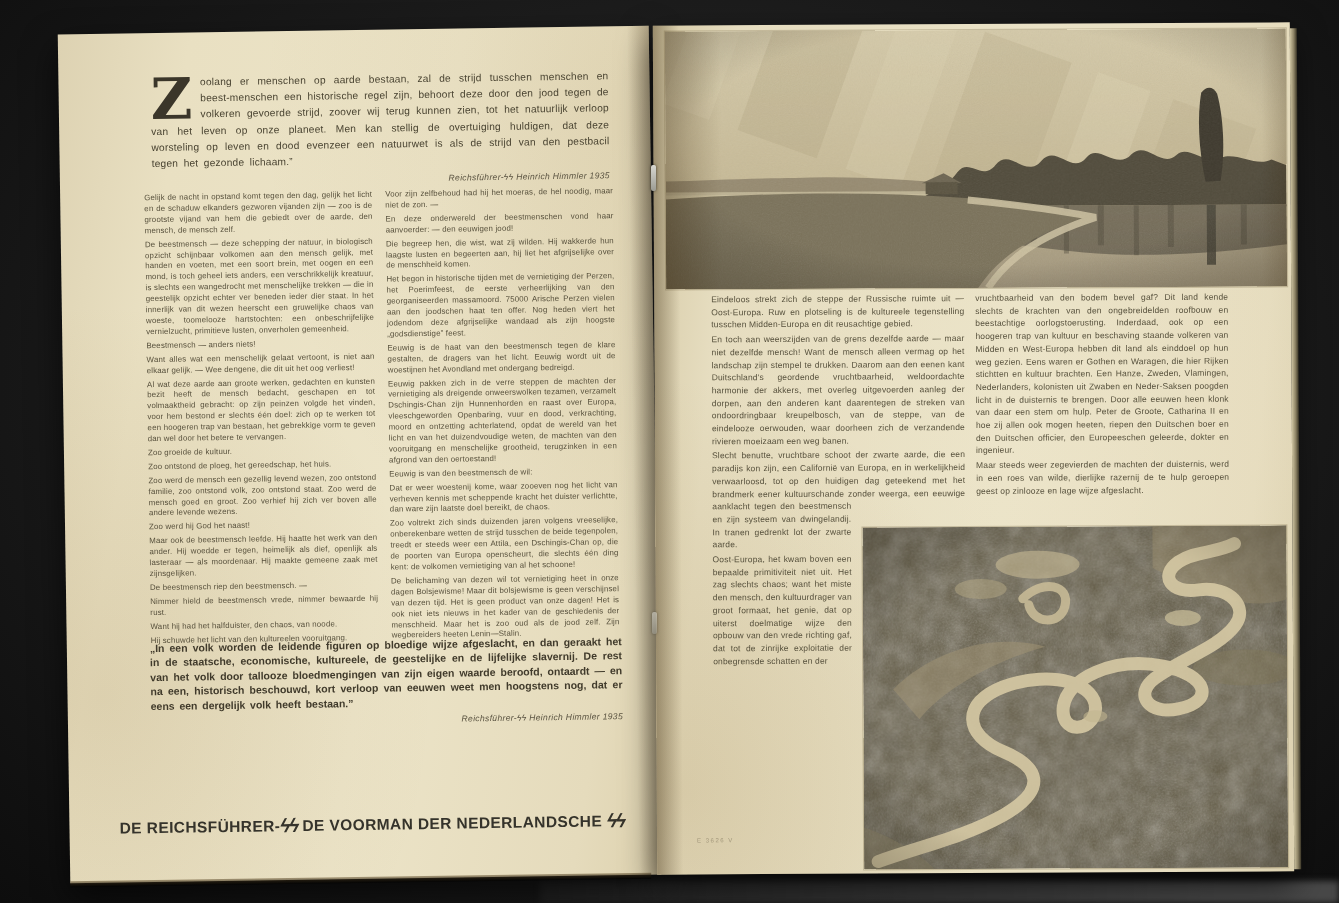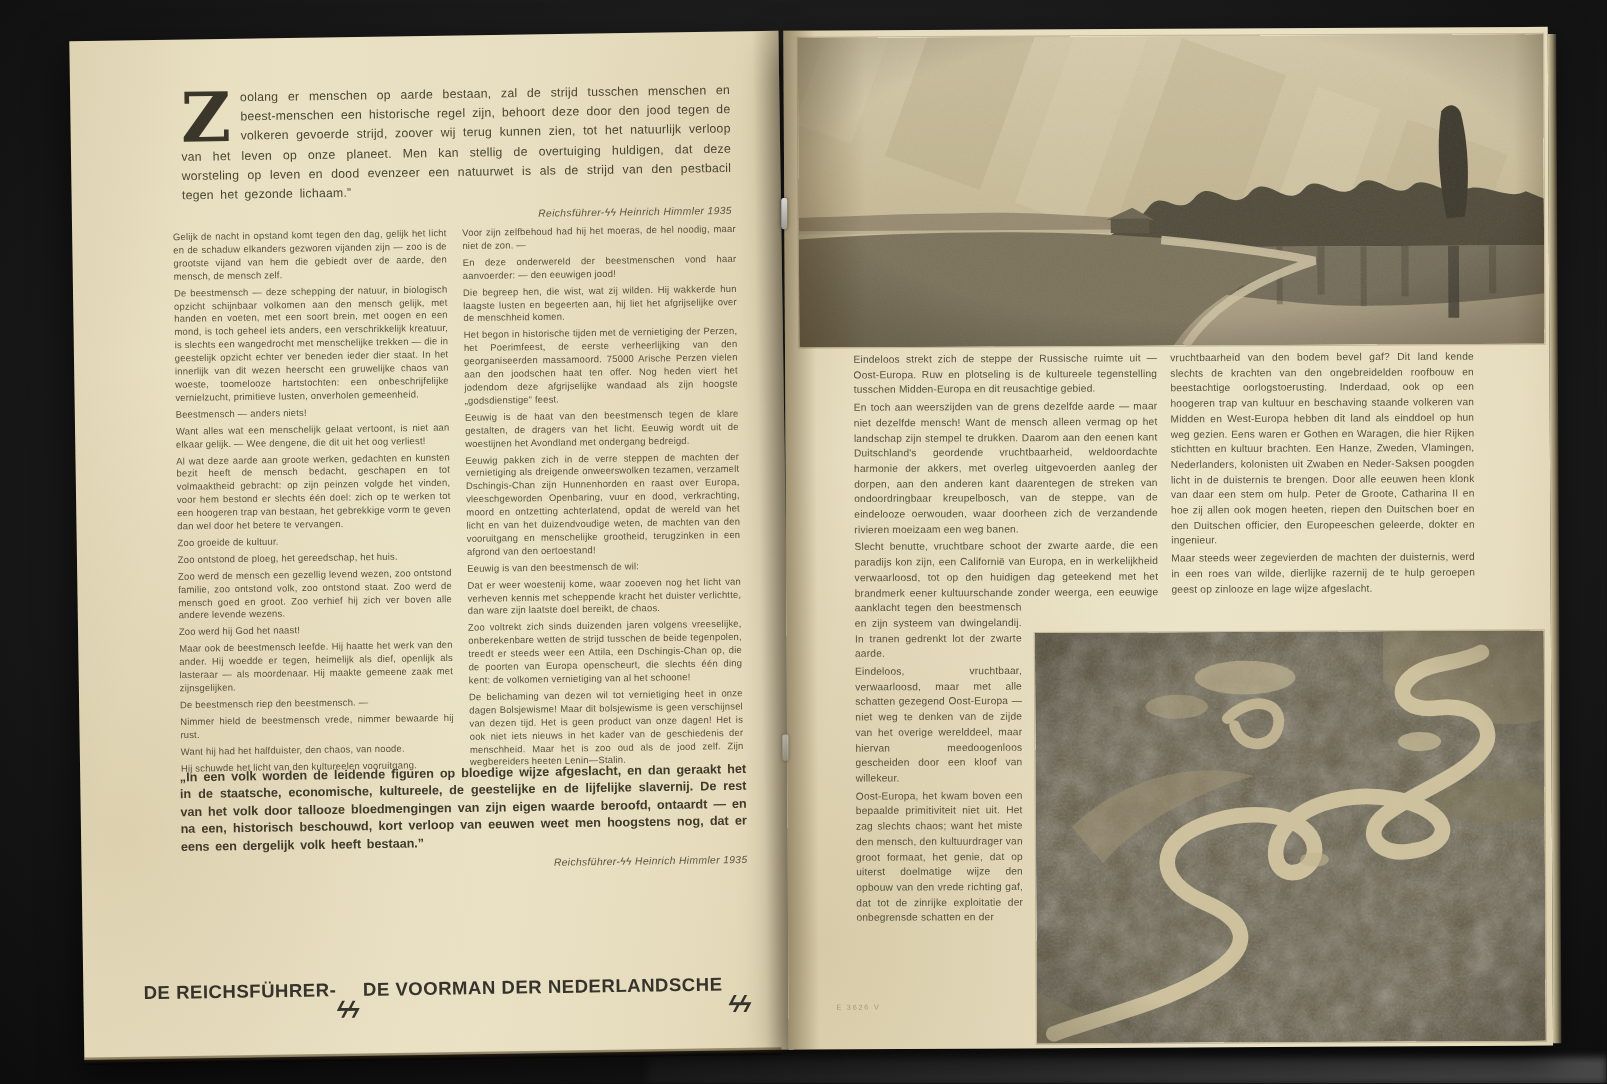--- a/index.html
+++ b/index.html
@@ -44,21 +44,21 @@
   .cols{position:absolute;left:84px;top:160px;width:470px;display:flex;gap:13px;}
   .col{width:228px;font-size:7.9px;line-height:10.9px;text-align:justify;color:#57503c;
     letter-spacing:.15px;}
   .para{margin:0 0 3px 0;}
   .quote-block{position:absolute;left:83px;top:608px;width:472px;}
   .quote-text{font-size:10.5px;line-height:14.4px;font-weight:bold;text-align:justify;
     word-spacing:1.8px;color:#403a2b;}
   .banner{position:absolute;left:0;width:100%;top:782px;text-align:center;font-weight:bold;
     font-size:15.5px;letter-spacing:.4px;color:#35332b;padding-left:14px;box-sizing:border-box;}
   .runes{font-style:italic;font-weight:bold;font-size:1.25em;letter-spacing:-1.5px;
-    position:relative;top:18px;}
+    position:relative;top:1px;}
   
   .photo{position:absolute;overflow:hidden;box-shadow:0 0 0 1px rgba(90,75,40,.25);}
   .photo svg{display:block;width:100%;height:100%;}
   .photo-top{left:12px;top:6px;width:621px;height:258px;}
   .photo-top .curl{position:absolute;inset:0;
     background:linear-gradient(to right, rgba(60,40,10,.30), transparent 9%, transparent 96%, rgba(60,40,10,.18));}
   .photo-bottom{left:207px;top:503px;width:424px;height:342px;}
   .rcols{position:absolute;left:57px;top:268px;width:520px;display:flex;gap:11px;}
   .rcol{width:253px;font-size:8.5px;line-height:12.7px;text-align:justify;color:#56503c;
     letter-spacing:.15px;}
@@ -185,21 +185,20 @@
     </div>
 
     <div class="rcols">
       <div class="rcol">
         <div>
             <p class="para">Eindeloos strekt zich de steppe der Russische ruimte uit — Oost-Europa. Ruw en plotseling is de kultureele tegenstelling tusschen Midden-Europa en dit reusachtige gebied.</p>
             <p class="para">En toch aan weerszijden van de grens dezelfde aarde — maar niet dezelfde mensch! Want de mensch alleen vermag op het landschap zijn stempel te drukken. Daarom aan den eenen kant Duitschland's geordende vruchtbaarheid, weldoordachte harmonie der akkers, met overleg uitgevoerden aanleg der dorpen, aan den anderen kant daarentegen de streken van ondoordringbaar kreupelbosch, van de steppe, van de eindelooze oerwouden, waar doorheen zich de verzandende rivieren moeizaam een weg banen.</p>
           </div>
         <p class="para"><span>Slecht benutte, vruchtbare schoot der zwarte aarde, die een paradijs kon zijn, een Californië van Europa, en in werkelijkheid verwaarloosd, tot op den huidigen dag geteekend met het brandmerk eener kultuurschande zonder</span><span class="photo-spacer"></span> <span>weerga, een eeuwige aanklacht tegen den beestmensch en zijn systeem van dwingelandij. In tranen gedrenkt lot der zwarte aarde.</span></p>
         <div>
-            <p class="para">Eindeloos, vruchtbaar, verwaarloosd, maar met alle schatten gezegend Oost-Europa — niet weg te denken van de zijde van het overige werelddeel, maar hiervan meedoogenloos gescheiden door een kloof van willekeur.</p>
             <p class="para">Oost-Europa, het kwam boven een bepaalde primitiviteit niet uit. Het zag slechts chaos; want het miste den mensch, den kultuurdrager van groot formaat, het genie, dat op uiterst doelmatige wijze den opbouw van den vrede richting gaf, dat tot de zinrijke exploitatie der onbegrensde schatten en der</p>
           </div>
       </div>
       <div class="rcol">
           <p class="para">vruchtbaarheid van den bodem bevel gaf? Dit land kende slechts de krachten van den ongebreidelden roofbouw en beestachtige oorlogstoerusting. Inderdaad, ook op een hoogeren trap van kultuur en beschaving staande volkeren van Midden en West-Europa hebben dit land als einddoel op hun weg gezien. Eens waren er Gothen en Waragen, die hier Rijken stichtten en kultuur brachten. Een Hanze, Zweden, Vlamingen, Nederlanders, kolonisten uit Zwaben en Neder-Saksen poogden licht in de duisternis te brengen. Door alle eeuwen heen klonk van daar een stem om hulp. Peter de Groote, Catharina II en hoe zij allen ook mogen heeten, riepen den Duitschen boer en den Duitschen officier, den Europeeschen geleerde, dokter en ingenieur.</p>
           <p class="para">Maar steeds weer zegevierden de machten der duisternis, werd in een roes van wilde, dierlijke razernij de te hulp geroepen geest op zinlooze en lage wijze afgeslacht.</p>
         </div>
     </div>
 
     <div class="photo photo-bottom">

